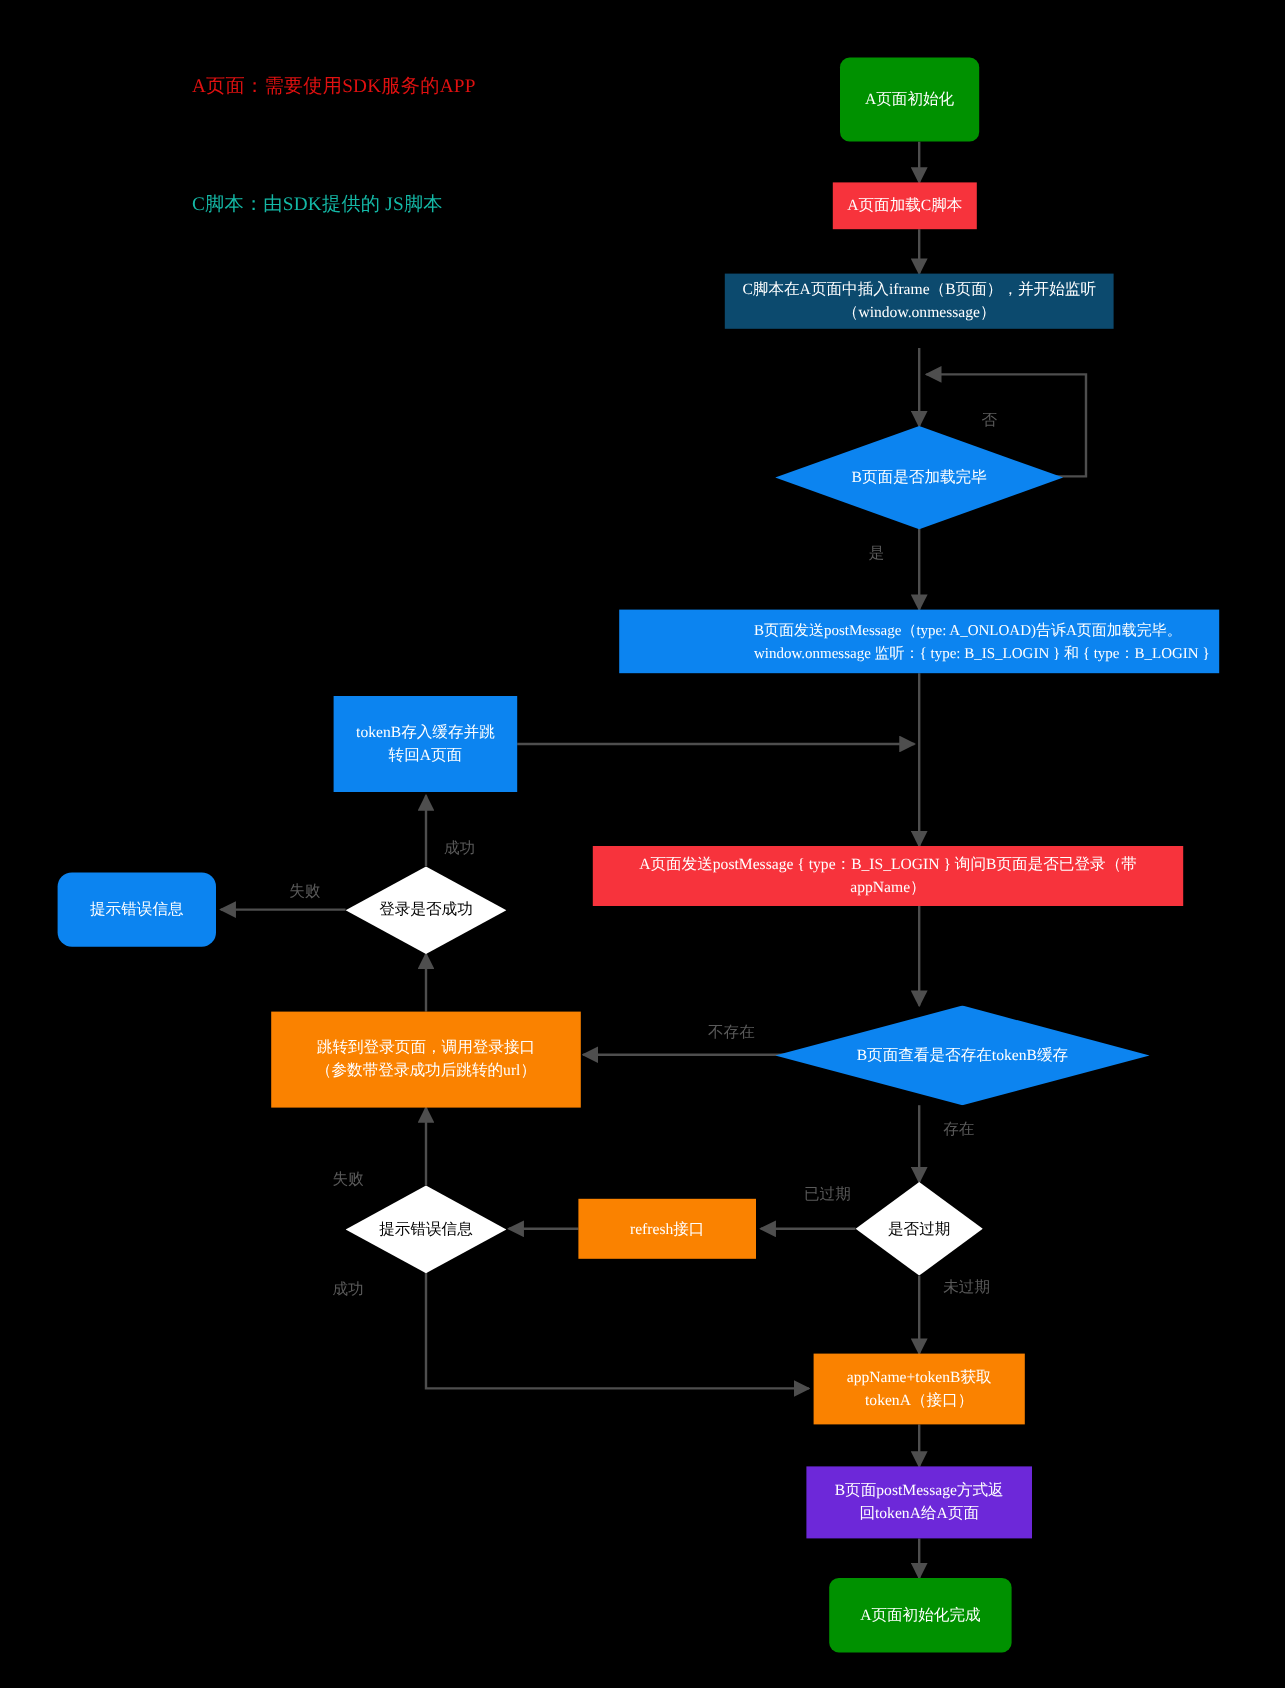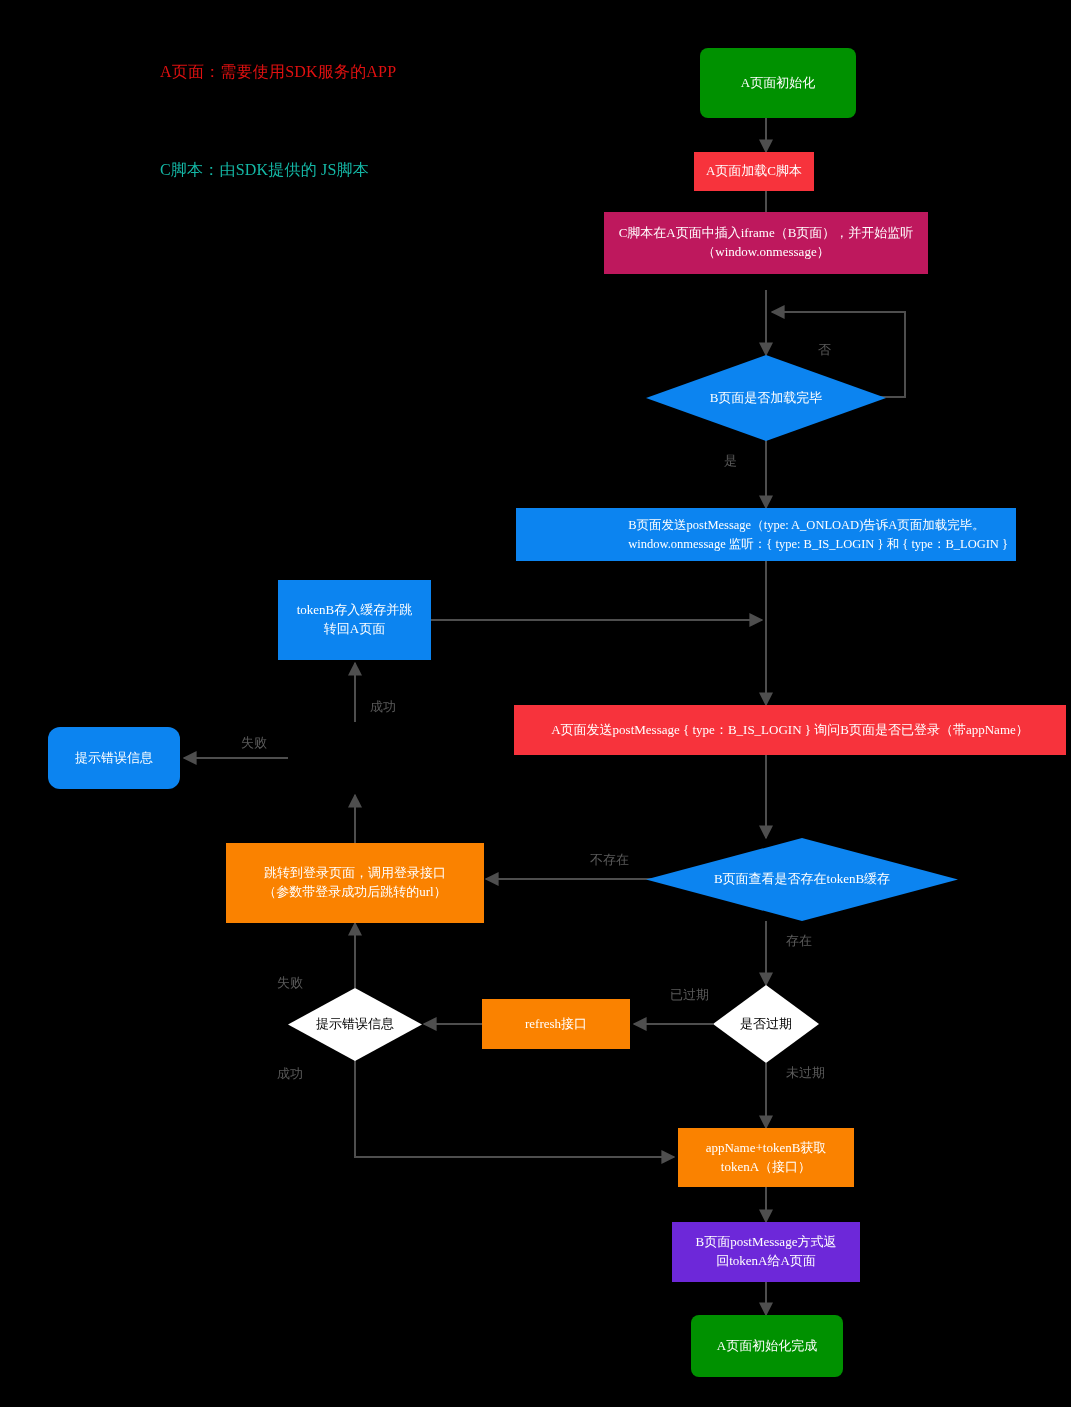--- a/index.html
+++ b/index.html
@@ -129,29 +129,29 @@
 
       <path d="M 766 1187 L 766 1222"></path>
 
       <path d="M 766 1282 L 766 1315"></path>
     </g>
   </svg>
 
   <div class="legend-line" style="left:160px; top:62px; color:#e01010;">A页面：需要使用SDK服务的APP</div>
   <div class="legend-line" style="left:160px; top:160px; color:#14b8a6;">C脚本：由SDK提供的 JS脚本</div>
 
-  <div class="node rounded" style="left:700px; top:48px; width:156px; height:70px; background:#009100;">
+  <div class="node rounded" style="left:700px; top:48px; width:116px; height:70px; background:#009100;">
     <span>A页面初始化</span>
   </div>
 
   <div class="node rect" style="left:694px; top:152px; width:120px; height:39px; background:#f7333c;">
     <span>A页面加载C脚本</span>
   </div>
 
-  <div class="node rect" style="left:604px; top:212px; width:324px; height:62px; background:#be185d; white-space:pre-line;">
+  <div class="node rect" style="left:604px; top:228px; width:324px; height:46px; background:#0c4a6e; white-space:pre-line;">
     <span>C脚本在A页面中插入iframe（B页面），并开始监听
 （window.onmessage）</span>
   </div>
 
   <div class="diamond-wrap" style="left:646px; top:355px; width:240px; height:86px;">
     <svg width="240" height="86" viewBox="0 0 240 86">
       <polygon points="120,0 240,43 120,86 0,43" fill="#0c84f0"></polygon>
     </svg>
     <div class="diamond-label" style="color:#ffffff;">B页面是否加载完毕</div>
   </div>
@@ -159,24 +159,30 @@
   <div class="node rect leftalign" style="left:516px; top:508px; width:500px; height:53px; background:#0c84f0; white-space:pre-line; font-size:12.5px;">
     <span>B页面发送postMessage（type: A_ONLOAD)告诉A页面加载完毕。
 window.onmessage 监听：{ type: B_IS_LOGIN } 和 { type：B_LOGIN }</span>
   </div>
 
   <div class="node rect" style="left:278px; top:580px; width:153px; height:80px; background:#0c84f0; white-space:pre-line;">
     <span>tokenB存入缓存并跳
 转回A页面</span>
   </div>
 
-  <div class="node rect" style="left:494px; top:705px; width:552px; height:50px; background:#f7333c;margin-left:20px;">
+  <div class="node rect" style="left:494px; top:705px; width:492px; height:50px; background:#f7333c;">
     <span>A页面发送postMessage { type：B_IS_LOGIN } 询问B页面是否已登录（带appName）</span>
   </div>
 
+  <div class="diamond-wrap" style="left:288px; top:722px; width:134px; height:73px;">
+    <svg width="134" height="73" viewBox="0 0 134 73">
+      <polygon points="67,0 134,36.5 67,73 0,36.5" fill="#ffffff"></polygon>
+    </svg>
+    <div class="diamond-label" style="color:#000000;">登录是否成功</div>
+  </div>
 
   <div class="node rect" style="left:48px; top:727px; width:132px; height:62px; background:#0c84f0;border-radius:12px;">
     <span>提示错误信息</span>
   </div>
 
   <div class="node rect" style="left:226px; top:843px; width:258px; height:80px; background:#fa8200; white-space:pre-line;">
     <span>跳转到登录页面，调用登录接口
 （参数带登录成功后跳转的url）</span>
   </div>
 

